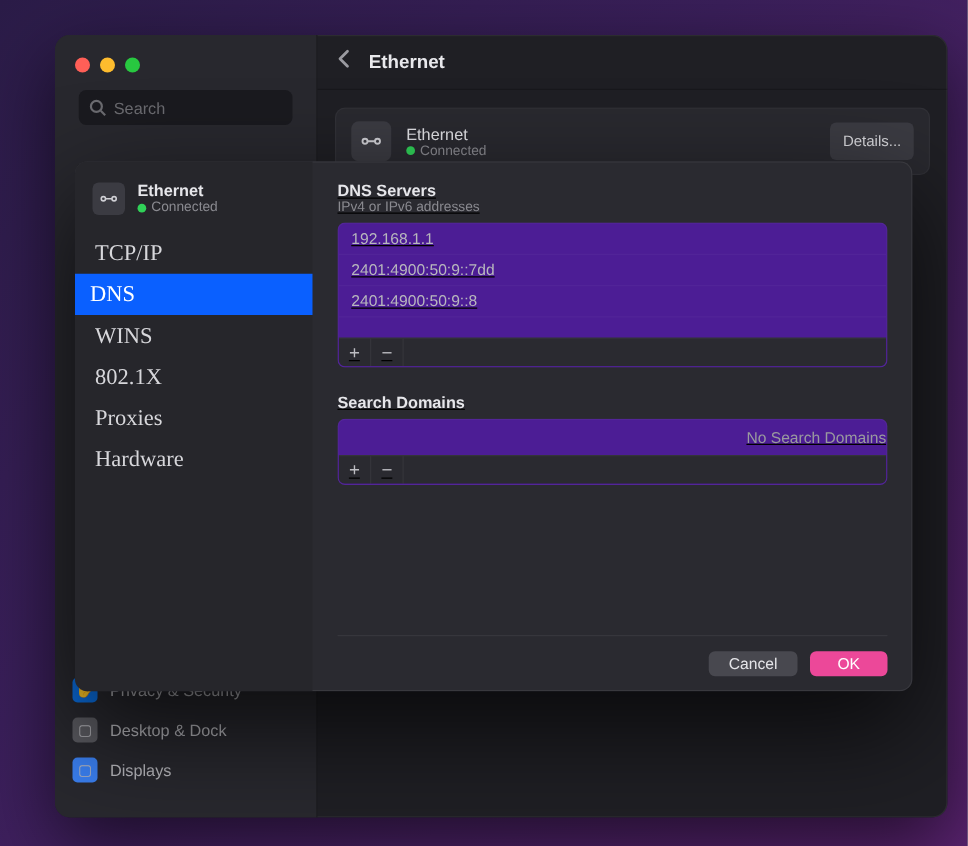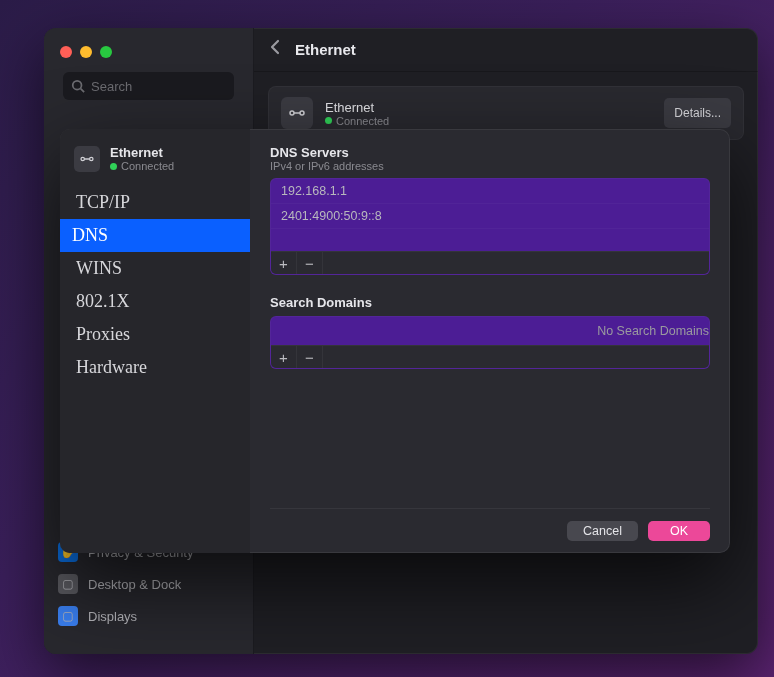--- a/index.html
+++ b/index.html
@@ -76,21 +76,21 @@
       display:flex; overflow:hidden;
     }
     .sheet-sidebar { width:190px; background:#26262b; padding:12px 0; }
     .sh-head { display:flex; align-items:center; gap:10px; padding:4px 14px 14px; }
     .sh-icon { width:26px; height:26px; border-radius:5px; background:#3b3b42; display:flex;align-items:center;justify-content:center;color:#cfcfd4;font-size:14px; }
     .sh-head-info .sh-name { color:#e6e6ea; font-size:13px; font-weight:600; }
     .sh-head-info .sh-status { font-size:11px; color:#8a8a90; display:flex; align-items:center; gap:4px;}
     .sh-list {}
     .sh-item { padding:6px 16px; color:#d7d7db; font-size:18px; cursor:default;font-family:Liberation Serif, serif; }
     .sh-item.sel { background:#0a60ff; color:#fff;padding-left:12px; }
-    .sheet-main { flex:1; padding:16px 20px 12px; display:flex; flex-direction:column; position:relative; }
+    .sheet-main { flex:1; padding:16px 20px 12px; display:flex; flex-direction:column; position:relative;text-decoration:underline; }
     .section-title { color:#e6e6ea; font-size:13px; font-weight:600; }
     .section-sub { color:#8a8a90; font-size:11px; margin-bottom:6px; }
     .list-box {
       background:#4c1d95; border-radius:6px; border:1px solid rgba(255,255,255,0.04);
       overflow:hidden; margin-bottom:20px;
     }
     .list-rows { min-height:72px; }
     .row { padding:5px 10px; color:#b8b8bd; font-size:12.5px; border-bottom:1px solid rgba(255,255,255,0.03);}
     .row:last-child{border-bottom:none;}
     .list-empty { text-align:right; color:#9a9a9f; font-size:12.5px; padding:7px 0; }
@@ -206,20 +206,21 @@
         <div class="sh-item">Hardware</div>
       </div>
     </div>
 
     <div class="sheet-main">
       <div class="section-title">DNS Servers</div>
       <div class="section-sub">IPv4 or IPv6 addresses</div>
       <div class="list-box">
         <div class="list-rows">
           <div class="row">192.168.1.1</div>
+          <div class="row">2401:4900:50:9::7dd</div>
           <div class="row">2401:4900:50:9::8</div>
           <div style="height:16px"></div>
         </div>
         <div class="list-toolbar">
           <div class="tool-btn">+</div>
           <div class="tool-btn">−</div>
         </div>
       </div>
 
       <div class="section-title" style="margin-bottom:6px;">Search Domains</div>

